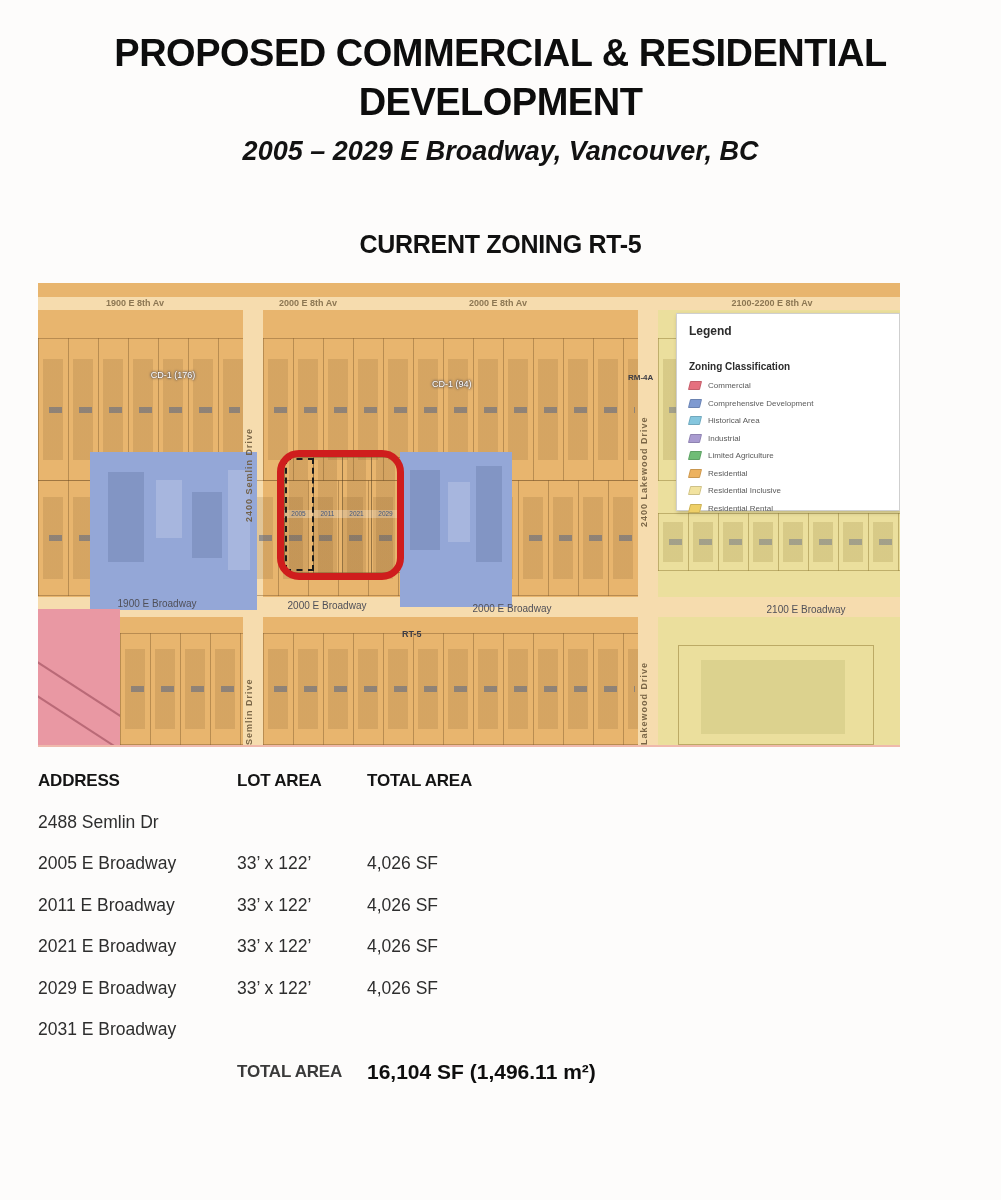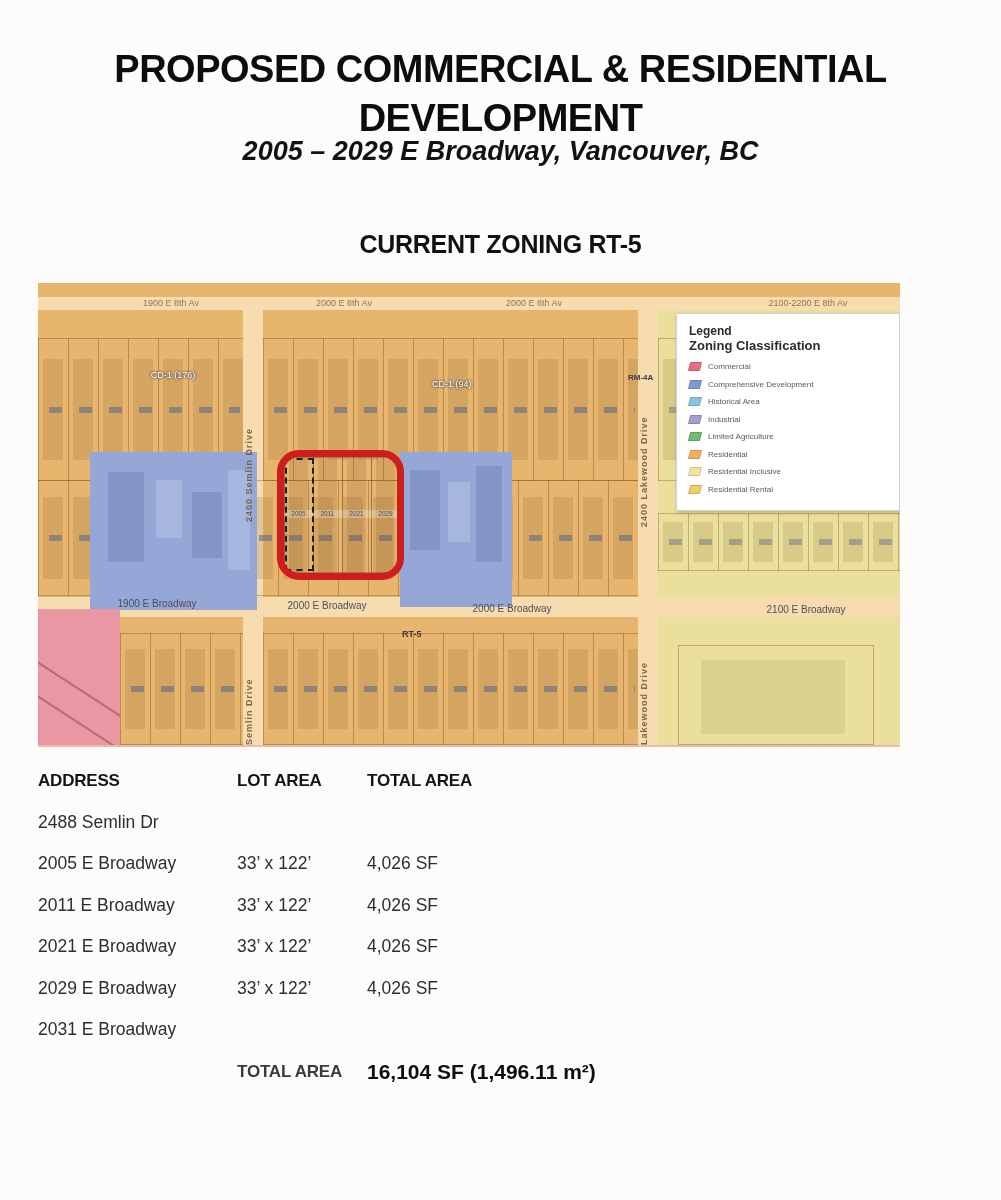--- a/index.html
+++ b/index.html
@@ -1,19 +1,19 @@
 <!DOCTYPE html>
 <html><head>
 <meta charset="utf-8">
 <style>
   html,body{margin:0;padding:0;}
   .page{position:relative;width:1001px;height:1200px;background:#fdfcfb;font-family:"Liberation Sans",sans-serif;overflow:hidden;}
 
   
-  .title{position:absolute;top:20px;left:50%;transform:translateX(-50%);width:930px;text-align:center;
+  .title{position:absolute;top:4px;left:50%;transform:translateX(-50%);width:930px;text-align:center;
          font-size:38px;font-weight:800;line-height:1.27;color:#0d0d0d;letter-spacing:-.5px;}
   .subtitle{position:absolute;top:136px;left:0;width:100%;text-align:center;
             font-size:27px;font-weight:700;font-style:italic;color:#121212;}
   .section-heading{position:absolute;top:230px;left:0;width:100%;text-align:center;
             font-size:25px;font-weight:800;color:#111;letter-spacing:-.3px;}
 
   
   .map{position:absolute;left:38px;top:283px;width:862px;height:462px;background:#e8b56e;
        border-bottom:2px solid #efb9ac;overflow:hidden;}
   .map *{position:absolute;box-sizing:border-box;}
@@ -48,32 +48,32 @@
   .subject-outline{left:239px;top:167px;width:127px;height:130px;border:7px solid #cf1d1d;border-radius:22px;}
 
   .pink-zone::before,.pink-zone::after{content:'';position:absolute;height:1.5px;width:150%;
         background:rgba(140,60,75,.5);left:-20%;}
   .pink-zone::before{top:60%;transform:rotate(33deg);}
   .pink-zone::after{top:85%;transform:rotate(33deg);}
 
   .yellow-block{border:1px solid rgba(150,125,55,.55);}
   .yellow-block::before{content:'';position:absolute;left:22px;right:28px;top:14px;bottom:10px;background:#dcd28e;}
 
-  .st-label{font-size:9px;color:#7a6543;transform:translateX(-50%);white-space:nowrap;font-weight:400;opacity:.85;margin-left:36px;}
+  .st-label{font-size:9px;color:#7a6543;transform:translateX(-50%);white-space:nowrap;font-weight:700;opacity:.85;}
   .bw-label{font-size:10px;color:#4f4f58;transform:translateX(-50%);white-space:nowrap;}
   .zone-tag{font-size:9px;color:#3c3c44;font-weight:700;white-space:nowrap;}
   .v-label{writing-mode:vertical-rl;transform:rotate(180deg);font-size:9px;color:#6e5a3c;
            letter-spacing:1px;overflow:hidden;white-space:nowrap;font-weight:700;opacity:.9;}
 
   
   .legend{left:638px;top:30px;width:224px;height:198px;background:#fff;border:1px solid #cfcfcf;
           box-shadow:1px 2px 4px rgba(0,0,0,.18);padding:10px 12px;}
   .legend *{position:static;}
-  .legend-title{font-size:12px;font-weight:700;color:#2b2b2b;margin-bottom:0;}
-  .legend-sub{font-size:13px;font-weight:700;color:#2b2b2b;margin-bottom:5px;}
+  .legend-title{font-size:12px;font-weight:700;color:#2b2b2b;margin-bottom:23px;}
+  .legend-sub{font-size:10px;font-weight:700;color:#2b2b2b;margin-bottom:5px;}
   .lg-item{display:flex;align-items:center;gap:7px;height:17.5px;}
   .lg-swatch{display:inline-block;width:12px;height:9px;border-radius:1px;transform:skewX(-14deg);
              box-shadow:inset 0 0 0 1px rgba(0,0,0,.15);flex:0 0 auto;}
   .lg-label{font-size:8px;color:#5a5a5a;white-space:nowrap;}
 
   
   .lot-table{position:absolute;left:38px;top:760px;width:640px;}
   .t-row{display:grid;grid-template-columns:199px 130px 1fr;height:41.5px;align-items:center;}
   .t-head .t-cell{font-weight:700;font-size:17px;color:#141414;letter-spacing:-.2px;}
   .t-cell{font-size:17.5px;color:#2e2e2e;}

